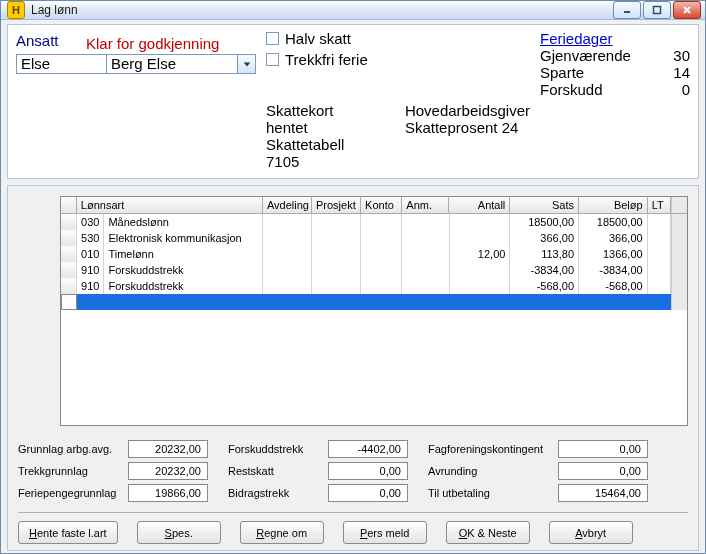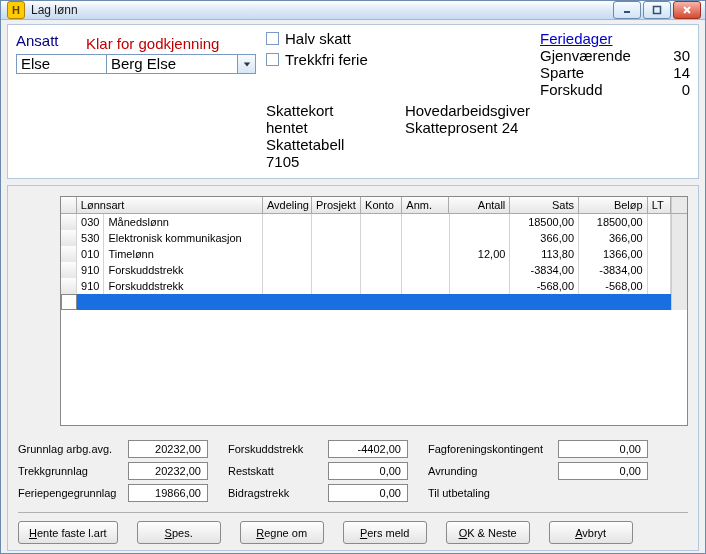--- a/index.html
+++ b/index.html
@@ -356,20 +356,21 @@
       <div class="lab">Avrunding</div>
       <div class="val">0,00</div>
 
       <div class="lab">Feriepengegrunnlag</div>
       <div class="val">19866,00</div>
       <div></div>
       <div class="lab">Bidragstrekk</div>
       <div class="val">0,00</div>
       <div></div>
       <div class="lab">Til utbetaling</div>
+      <div class="val">15464,00</div>
     </div>
 
     <div class="hr"></div>
 
     <div class="buttons">
       <button class="btn"><u>H</u><span>ente faste l.art</span></button>
       <button class="btn"><u>S</u><span>pes.</span></button>
       <button class="btn"><u>R</u><span>egne om</span></button>
       <button class="btn"><u>P</u><span>ers meld</span></button>
       <button class="btn"><span><u>O</u>K &amp; Neste</span></button>

